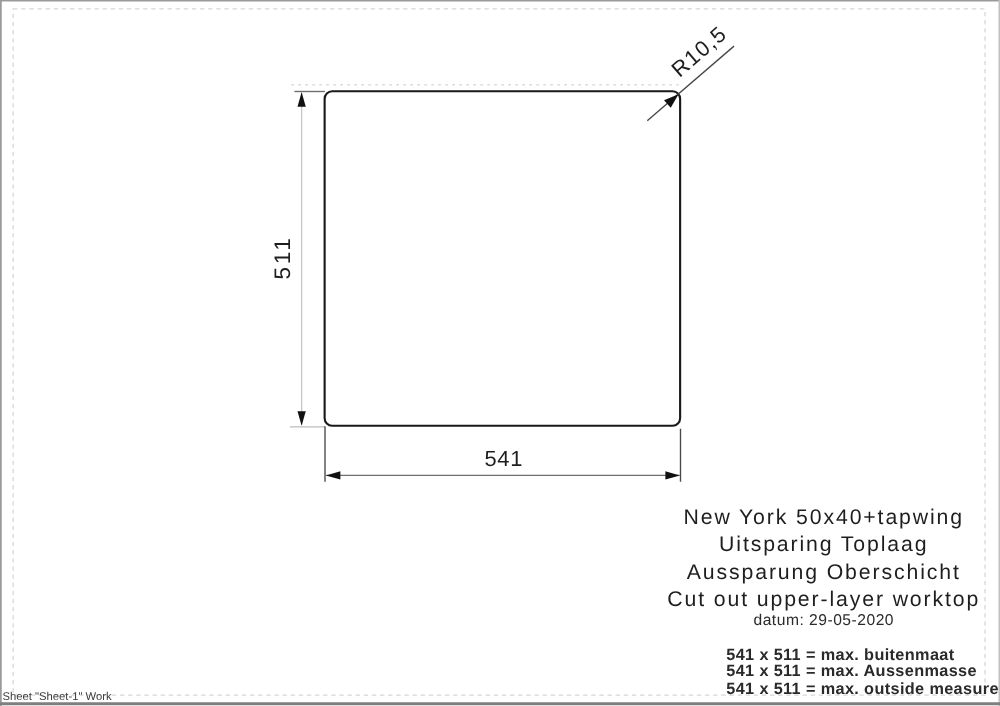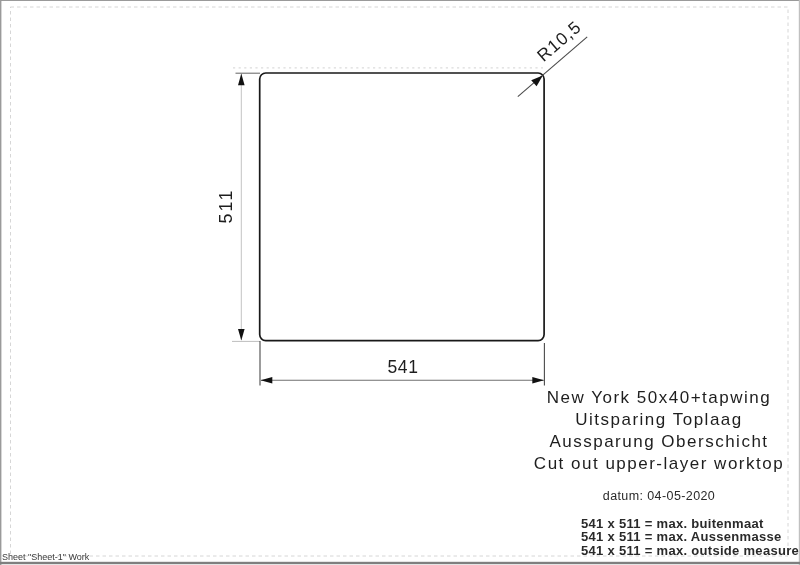--- a/index.html
+++ b/index.html
@@ -58,28 +58,28 @@
   <g>
 
     <line x1="517.8" y1="96.6" x2="587.2" y2="36.9" stroke="#4a4a4a" stroke-width="1.1"></line>
 
     <polygon points="542.8,75.4 536.6,86.2 531.2,80.2" fill="#111111"></polygon>
 
     <text x="0" y="0" transform="translate(543.5,62.5) rotate(-40.7)" font-size="17.5" style="letter-spacing:1px" fill="#1e1e1e">R10,5</text>
   </g>
 </svg>
 
-<div class="abs" style="left:519px;top:387px;width:280px;text-align:center;font-size:17px;line-height:22px;color:#1e1e1e;letter-spacing:1.5px;">
+<div class="abs" style="left:519px;top:403px;width:280px;text-align:center;font-size:17px;line-height:22px;color:#1e1e1e;letter-spacing:1.5px;">
 New York 50x40+tapwing<br>
 Uitsparing Toplaag<br>
 Aussparung Oberschicht<br>
 Cut out upper-layer worktop
 </div>
 
-<div class="abs" style="left:519px;top:488.5px;width:280px;text-align:center;font-size:12.5px;color:#2a2a2a;letter-spacing:0.4px;">datum: 04-05-2020</div>
+<div class="abs" style="left:519px;top:488.5px;width:280px;text-align:center;font-size:12.5px;color:#2a2a2a;letter-spacing:0.4px;">datum: 29-05-2020</div>
 
 <div class="abs" style="left:581px;top:517px;font-size:13px;line-height:13.4px;color:#2a2a2a;letter-spacing:0.3px;white-space:nowrap;font-weight:bold;">
 541 x 511 = max. buitenmaat<br>
 541 x 511 = max. Aussenmasse<br>
 541 x 511 = max. outside measure
 </div>
 
 <div class="abs" style="left:2px;top:552px;font-size:9px;color:#3a3a3a;">Sheet "Sheet-1" Work</div>
 
 </body></html>

